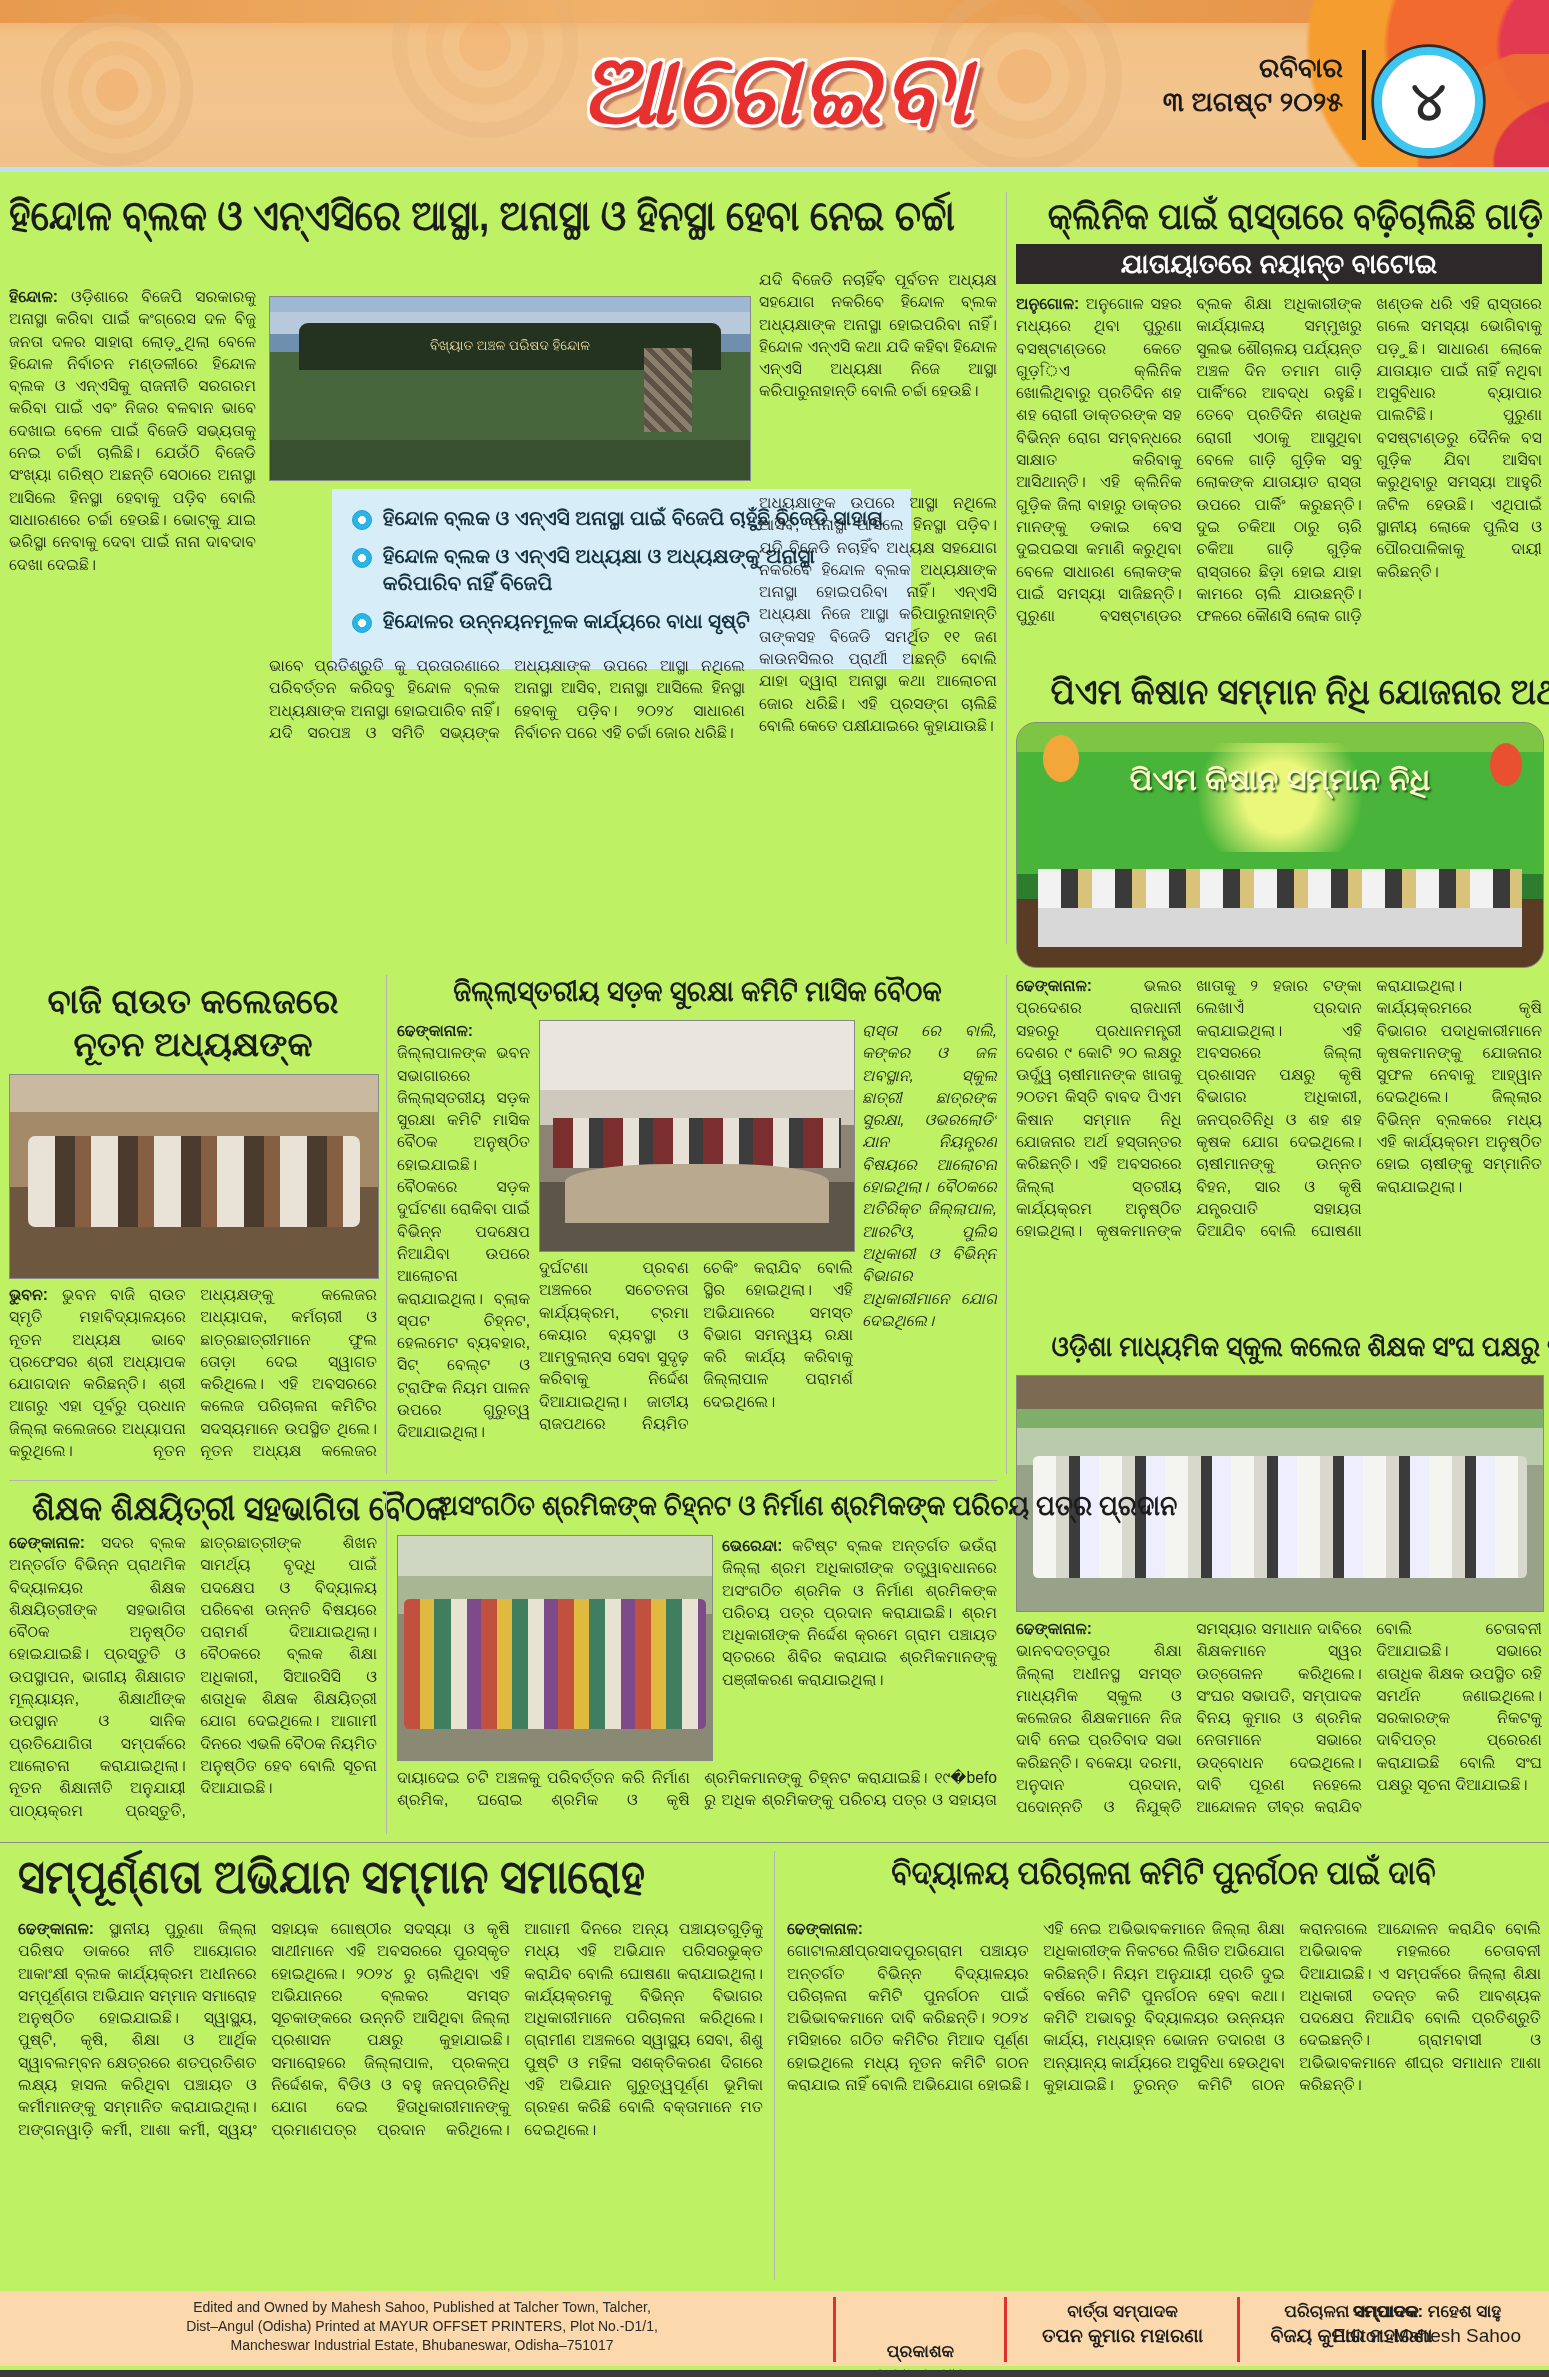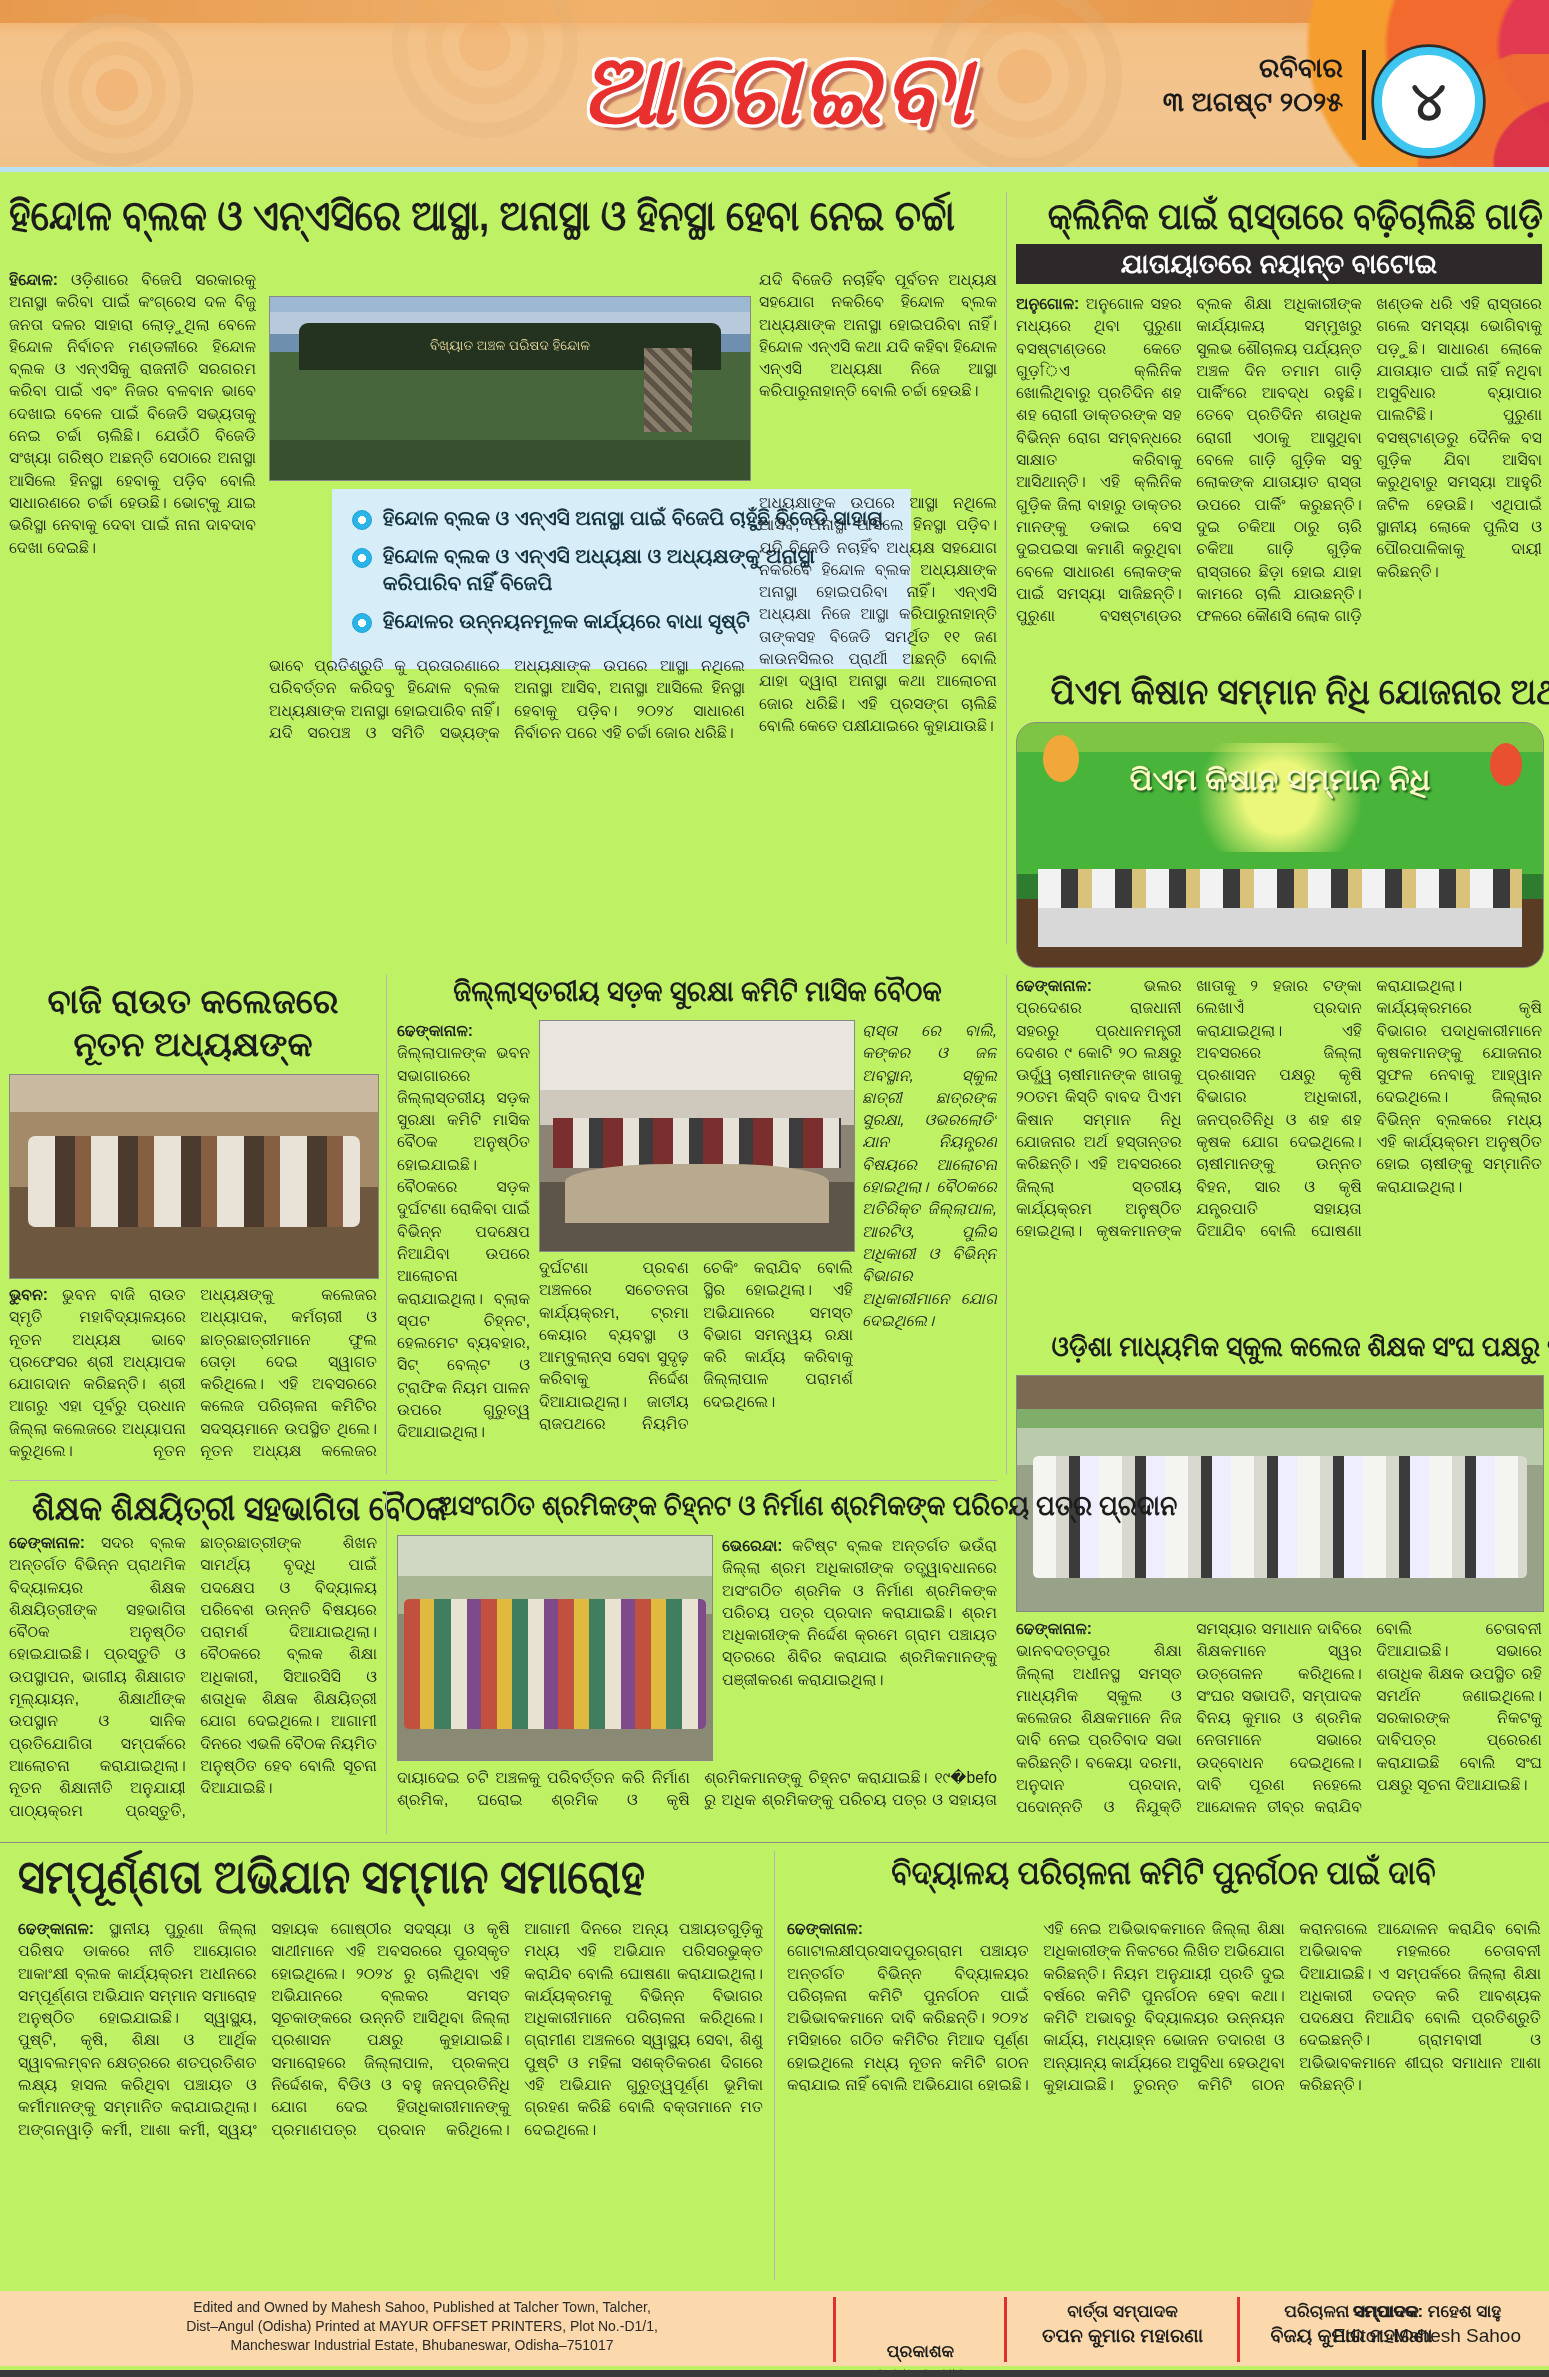--- a/index.html
+++ b/index.html
@@ -119,21 +119,21 @@
     </div>
     <div class="bullet-item">
       <span class="bullet-dot"></span>
       <span class="bullet-text">ହିନ୍ଦୋଳ ବ୍ଲକ ଓ ଏନ୍‌ଏସି ଅଧ୍ୟକ୍ଷା ଓ ଅଧ୍ୟକ୍ଷଙ୍କୁ ଅନାସ୍ଥା କରିପାରିବ ନାହିଁ ବିଜେପି</span>
     </div>
     <div class="bullet-item">
       <span class="bullet-dot"></span>
       <span class="bullet-text">ହିନ୍ଦୋଳର ଉନ୍ନୟନମୂଳକ କାର୍ଯ୍ୟରେ ବାଧା ସୃଷ୍ଟି</span>
     </div>
   </div>
-  <div class="bodytext" style="position:absolute;left:9px;top:269px;width:247px;height:675px;">
+  <div class="bodytext" style="position:absolute;left:9px;top:286px;width:247px;height:675px;">
     <span class="dl">ହିନ୍ଦୋଳ:</span>
     <span>ଓଡ଼ିଶାରେ ବିଜେପି ସରକାରକୁ ଅନାସ୍ଥା କରିବା ପାଇଁ କଂଗ୍ରେସ ଦଳ ବିଜୁ ଜନତା ଦଳର ସାହାରା ଲୋଡ଼ୁଥିଲା ବେଳେ ହିନ୍ଦୋଳ ନିର୍ବାଚନ ମଣ୍ଡଳୀରେ ହିନ୍ଦୋଳ ବ୍ଲକ ଓ ଏନ୍‌ଏସିକୁ ରାଜନୀତି ସରଗରମ କରିବା ପାଇଁ ଏବଂ ନିଜର ବଳବାନ ଭାବେ ଦେଖାଇ ବେଳେ ପାଇଁ ବିଜେଡି ସଭ୍ୟତାକୁ ନେଇ ଚର୍ଚ୍ଚା ଚାଲିଛି। ଯେଉଁଠି ବିଜେଡି ସଂଖ୍ୟା ଗରିଷ୍ଠ ଅଛନ୍ତି ସେଠାରେ ଅନାସ୍ଥା ଆସିଲେ ହିନସ୍ଥା ହେବାକୁ ପଡ଼ିବ ବୋଲି ସାଧାରଣରେ ଚର୍ଚ୍ଚା ହେଉଛି। ଭୋଟ୍‌କୁ ଯାଇ ଭରିସ୍ଥା ନେବାକୁ ଦେବା ପାଇଁ ନାନା ଦାବଦାବ ଦେଖା ଦେଇଛି।</span>
   </div>
   <div class="bodytext" style="position:absolute;left:759px;top:269px;width:238px;height:215px;">
     <span>ଯଦି ବିଜେଡି ନଚାହିଁବ ପୂର୍ବତନ ଅଧ୍ୟକ୍ଷ ସହଯୋଗ ନକରିବେ ହିନ୍ଦୋଳ ବ୍ଲକ ଅଧ୍ୟକ୍ଷାଙ୍କ ଅନାସ୍ଥା ହୋଇପରିବା ନାହିଁ। ହିନ୍ଦୋଳ ଏନ୍‌ଏସି କଥା ଯଦି କହିବା ହିନ୍ଦୋଳ ଏନ୍‌ଏସି ଅଧ୍ୟକ୍ଷା ନିଜେ ଆସ୍ଥା କରିପାରୁନାହାନ୍ତି ବୋଲି ଚର୍ଚ୍ଚା ହେଉଛି।</span>
   </div>
   <div class="bodytext" style="position:absolute;left:759px;top:492px;width:238px;height:453px;">
     <span>ଅଧ୍ୟକ୍ଷାଙ୍କ ଉପରେ ଆସ୍ଥା ନଥିଲେ ଆସିବ, ଅନାସ୍ଥା ଆସିଲେ ହିନସ୍ଥା ପଡ଼ିବ। ଯଦି ବିଜେଡି ନଚାହିଁବ ଅଧ୍ୟକ୍ଷ ସହଯୋଗ ନକରିବେ ହିନ୍ଦୋଳ ବ୍ଲକ ଅଧ୍ୟକ୍ଷାଙ୍କ ଅନାସ୍ଥା ହୋଇପରିବା ନାହିଁ। ଏନ୍‌ଏସି ଅଧ୍ୟକ୍ଷା ନିଜେ ଆସ୍ଥା କରିପାରୁନାହାନ୍ତି ତାଙ୍କସହ ବିଜେଡି ସମର୍ଥିତ ୧୧ ଜଣ କାଉନସିଲର ପ୍ରାର୍ଥୀ ଅଛନ୍ତି ବୋଲି ଯାହା ଦ୍ୱାରା ଅନାସ୍ଥା କଥା ଆଲୋଚନା ଜୋର ଧରିଛି। ଏହି ପ୍ରସଙ୍ଗ ଚାଲିଛି ବୋଲି କେତେ ପକ୍ଷୀଯାଇରେ କୁହାଯାଉଛି।</span>
   </div>
   <div class="bodytext cols2" style="position:absolute;left:269px;top:655px;width:476px;height:289px;">

